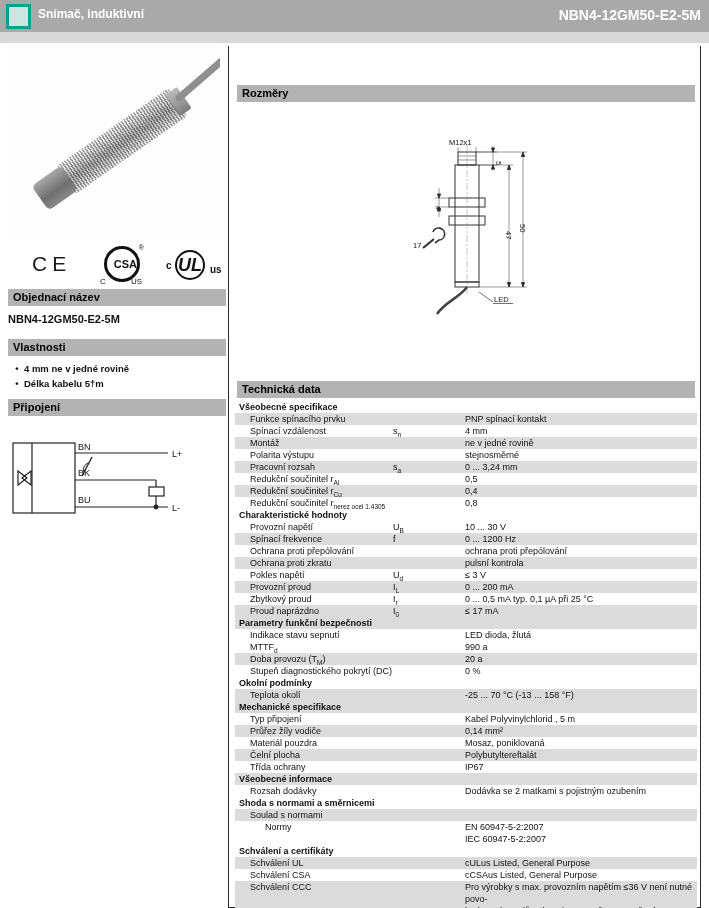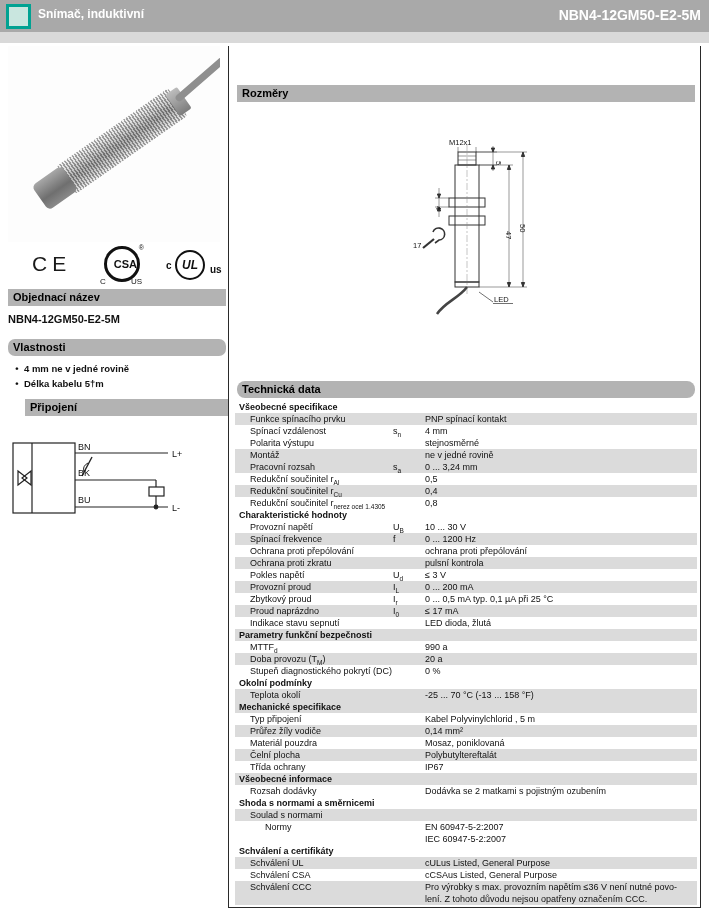--- a/index.html
+++ b/index.html
@@ -35,46 +35,46 @@
   .ce{position:absolute;left:12px;top:8px;font-size:21px;letter-spacing:5px;color:#1a1a1a;margin-left:12px;}
   .csa{position:absolute;left:92px;top:0px;width:44px;height:42px;}
   .csa .ring{position:absolute;left:4px;top:2px;width:30px;height:30px;border:3px solid #111;border-radius:50%;
              text-align:right;line-height:30px;font-weight:bold;font-size:11px;}
   .csa .reg{position:absolute;right:0;top:0;font-size:7px;}
   .csa .c{position:absolute;left:0;bottom:0;font-size:8px;}
   .csa .us{position:absolute;right:2px;bottom:0;font-size:8px;}
   .ul{position:absolute;left:158px;top:4px;width:58px;height:36px;}
   .ul .c{position:absolute;left:0;top:12px;font-size:10px;font-weight:bold;}
   .ul .ring{position:absolute;left:9px;top:2px;width:26px;height:26px;border:2.5px solid #111;border-radius:50%;
-            text-align:center;line-height:26px;font-weight:bold;font-style:italic;font-size:12px;}
+            text-align:center;line-height:26px;font-weight:bold;font-style:italic;font-size:18px;}
   .ul .us{position:absolute;left:44px;top:16px;font-size:10px;font-weight:bold;}
 
   .bar-obj{position:absolute;left:0;top:243px;width:218px;box-sizing:border-box;}
   .prod-code{position:absolute;left:0;top:267px;font-size:11px;font-weight:bold;}
-  .bar-vlast{position:absolute;left:0;top:293px;width:218px;box-sizing:border-box;border-radius:7px;}
+  .bar-vlast{position:absolute;left:0;top:293px;width:218px;box-sizing:border-box;}
   .features{position:absolute;left:2px;top:317px;font-size:9.5px;font-weight:bold;}
   .features .fi{display:flex;margin-bottom:4px;}
   .features .b{width:14px;text-align:center;}
-  .bar-prip{position:absolute;left:0;top:353px;width:218px;box-sizing:border-box;margin-left:17px;}
+  .bar-prip{position:absolute;left:0;top:353px;width:218px;box-sizing:border-box;}
   .conn{position:absolute;left:0px;top:379px;}
 
   .bar-rozmery{position:absolute;left:8px;top:3px;width:458px;box-sizing:border-box;margin-top:36px;}
   .dims{position:absolute;left:168px;top:90px;}
-  .bar-tech{position:absolute;left:8px;top:335px;width:458px;box-sizing:border-box;border-radius:8px;}
+  .bar-tech{position:absolute;left:8px;top:335px;width:458px;box-sizing:border-box;}
 
   .ttable{position:absolute;left:6px;top:355px;width:462px;}
   .trow{display:flex;min-height:12px;line-height:12px;font-size:9px;}
   .trow.shade{background:#dbdbdb;}
   .trow.thead-row{font-weight:bold;}
   .c-label{flex:0 0 158px;box-sizing:border-box;}
   .c-label.ind0{padding-left:4px;}
   .c-label.ind1{padding-left:15px;}
   .c-label.ind2{padding-left:30px;}
   .c-sym{flex:0 0 32px;}
-  .c-val{flex:1 1 auto;}
+  .c-val{flex:1 1 auto;margin-left:40px;}
   sub{font-size:6.5px;line-height:0;}
   svg text{font-family:"Liberation Sans","DejaVu Sans",sans-serif;}
 </style>
 </head>
 <body>
 
 <div class="topbar">
   <div class="logo-square"></div>
   <div class="topbar-title">Snímač, induktivní</div>
   <div class="topbar-product">NBN4-12GM50-E2-5M</div>
@@ -220,32 +220,32 @@
           <div>PNP spínací kontakt</div>
         </span>
       </div>
       <div class="trow">
         <span class="c-label ind1">Spínací vzdálenost</span>
         <span class="c-sym">s<sub>n</sub></span>
         <span class="c-val">
           <div>4 mm</div>
         </span>
       </div>
+      <div class="trow shade">
+        <span class="c-label ind1">Montáž</span>
+        <span class="c-sym"></span>
+        <span class="c-val">
+          <div>ne v jedné rovině</div>
+        </span>
+      </div>
       <div class="trow">
         <span class="c-label ind1">Polarita výstupu</span>
         <span class="c-sym"></span>
         <span class="c-val">
           <div>stejnosměrné</div>
-        </span>
-      </div>
-      <div class="trow shade">
-        <span class="c-label ind1">Montáž</span>
-        <span class="c-sym"></span>
-        <span class="c-val">
-          <div>ne v jedné rovině</div>
         </span>
       </div>
       <div class="trow shade">
         <span class="c-label ind1">Pracovní rozsah</span>
         <span class="c-sym">s<sub>a</sub></span>
         <span class="c-val">
           <div>0 ... 3,24 mm</div>
         </span>
       </div>
       <div class="trow">
@@ -323,33 +323,33 @@
           <div>0 ... 0,5 mA typ. 0,1 µA při 25 °C</div>
         </span>
       </div>
       <div class="trow shade">
         <span class="c-label ind1">Proud naprázdno</span>
         <span class="c-sym">I<sub>0</sub></span>
         <span class="c-val">
           <div>≤ 17 mA</div>
         </span>
       </div>
-      <div class="trow">
-        <span class="c-label ind1">Indikace stavu sepnutí</span>
-        <span class="c-sym"></span>
-        <span class="c-val">
-          <div>LED dioda, žlutá</div>
-        </span>
-      </div>
       <div class="trow shade thead-row">
         <span class="c-label ind0">Parametry funkční bezpečnosti</span>
         <span class="c-sym"></span>
         <span class="c-val"></span>
       </div>
       <div class="trow">
+        <span class="c-label ind1">Indikace stavu sepnutí</span>
+        <span class="c-sym"></span>
+        <span class="c-val">
+          <div>LED dioda, žlutá</div>
+        </span>
+      </div>
+      <div class="trow">
         <span class="c-label ind1">MTTF<sub>d</sub></span>
         <span class="c-sym"></span>
         <span class="c-val">
           <div>990 a</div>
         </span>
       </div>
       <div class="trow shade">
         <span class="c-label ind1">Doba provozu (T<sub>M</sub>)</span>
         <span class="c-sym"></span>
         <span class="c-val">

